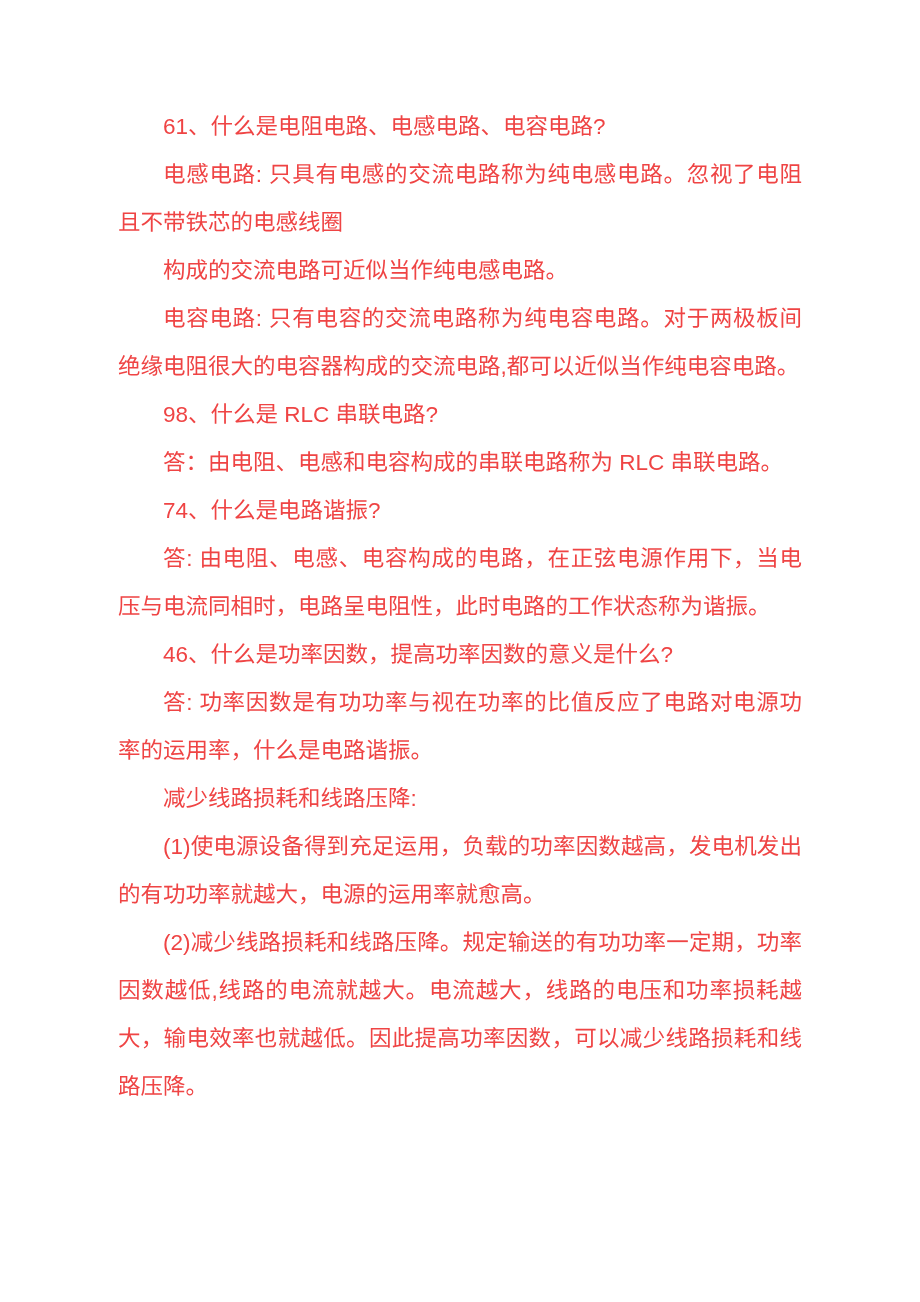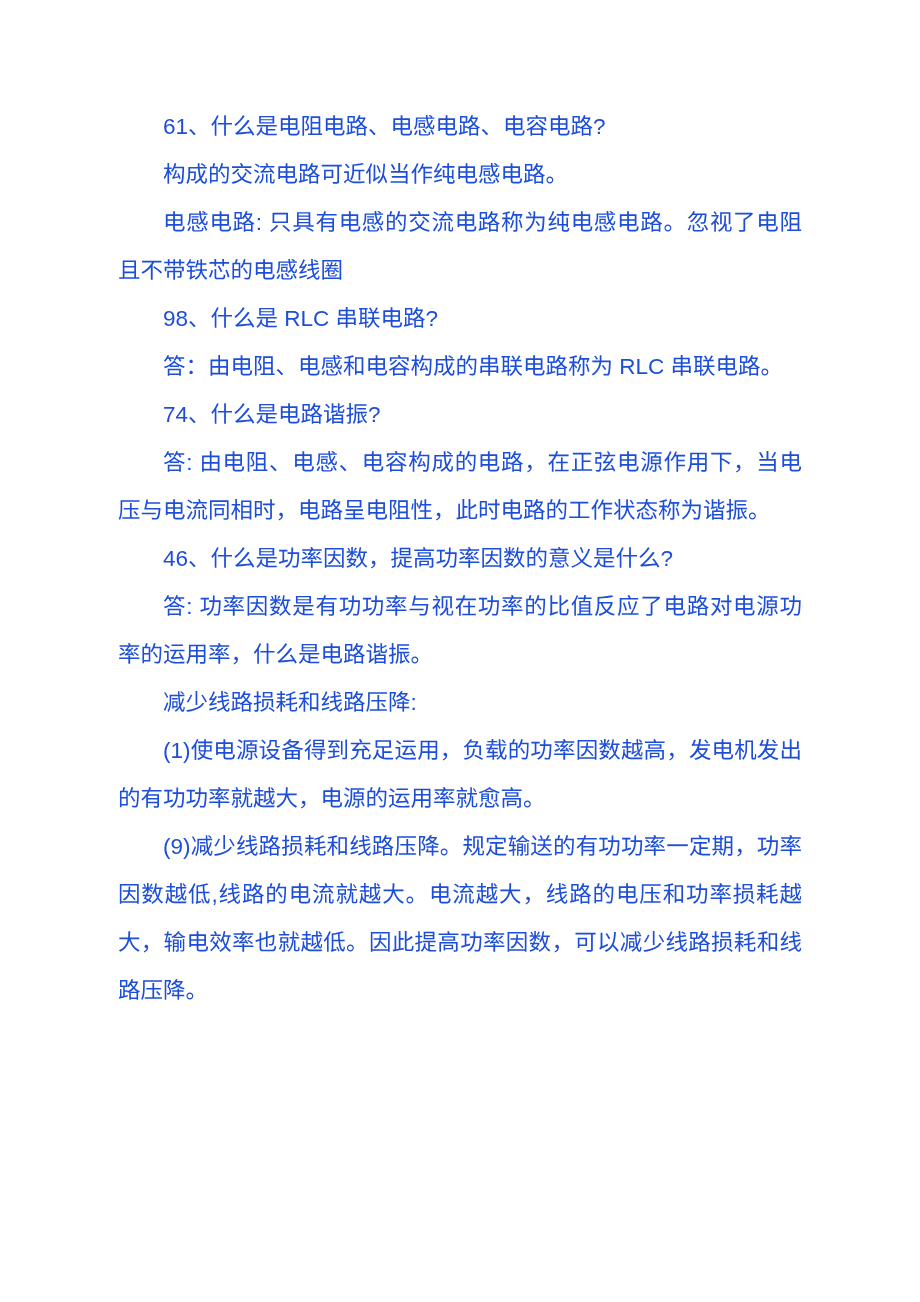--- a/index.html
+++ b/index.html
@@ -14,37 +14,38 @@
     background: #ffffff;
     box-sizing: border-box;
     padding: 103px 118px 0 118px;
     overflow: hidden;
   }
   .para {
     margin: 0;
     font-family: "Liberation Sans", "DejaVu Sans", sans-serif;
     font-size: 22.5px;
     line-height: 48px;
-    color: #1d4ed8;
+    color: #ef4444;
     text-align: justify;
     text-justify: inter-ideograph;
     text-indent: 2em;
     font-weight: 500;
     word-break: break-all;
   }
 </style>
 </head>
 <body>
 
 <div class="page">
   <p class="para">61、什么是电阻电路、电感电路、电容电路?</p>
+  <p class="para">电感电路: 只具有电感的交流电路称为纯电感电路。忽视了电阻且不带铁芯的电感线圈</p>
   <p class="para">构成的交流电路可近似当作纯电感电路。</p>
-  <p class="para">电感电路: 只具有电感的交流电路称为纯电感电路。忽视了电阻且不带铁芯的电感线圈</p>
+  <p class="para">电容电路: 只有电容的交流电路称为纯电容电路。对于两极板间绝缘电阻很大的电容器构成的交流电路,都可以近似当作纯电容电路。</p>
   <p class="para">98、什么是 RLC 串联电路?</p>
   <p class="para">答：由电阻、电感和电容构成的串联电路称为 RLC 串联电路。</p>
   <p class="para">74、什么是电路谐振?</p>
   <p class="para">答: 由电阻、电感、电容构成的电路，在正弦电源作用下，当电压与电流同相时，电路呈电阻性，此时电路的工作状态称为谐振。</p>
   <p class="para">46、什么是功率因数，提高功率因数的意义是什么?</p>
   <p class="para">答: 功率因数是有功功率与视在功率的比值反应了电路对电源功率的运用率，什么是电路谐振。</p>
   <p class="para">减少线路损耗和线路压降:</p>
   <p class="para">(1)使电源设备得到充足运用，负载的功率因数越高，发电机发出的有功功率就越大，电源的运用率就愈高。</p>
-  <p class="para">(9)减少线路损耗和线路压降。规定输送的有功功率一定期，功率因数越低,线路的电流就越大。电流越大，线路的电压和功率损耗越大，输电效率也就越低。因此提高功率因数，可以减少线路损耗和线路压降。</p>
+  <p class="para">(2)减少线路损耗和线路压降。规定输送的有功功率一定期，功率因数越低,线路的电流就越大。电流越大，线路的电压和功率损耗越大，输电效率也就越低。因此提高功率因数，可以减少线路损耗和线路压降。</p>
 </div>
 
 </body></html>

